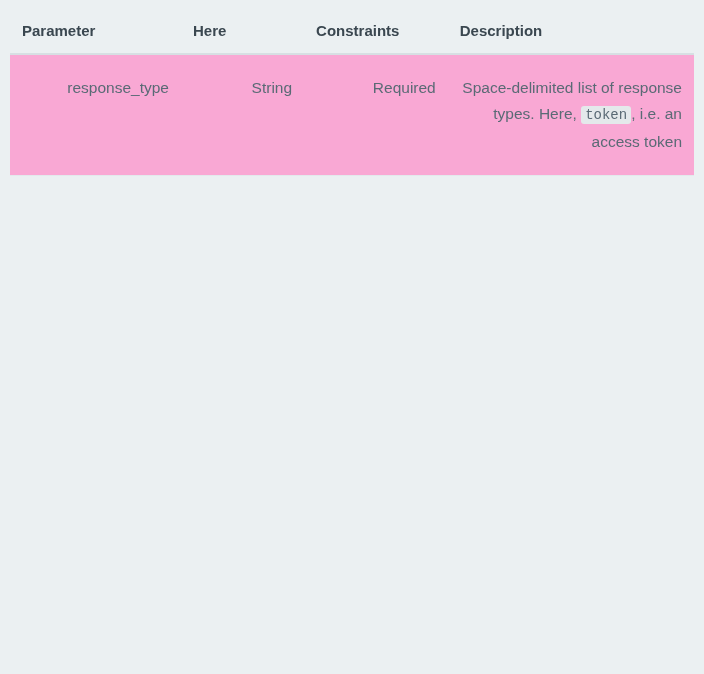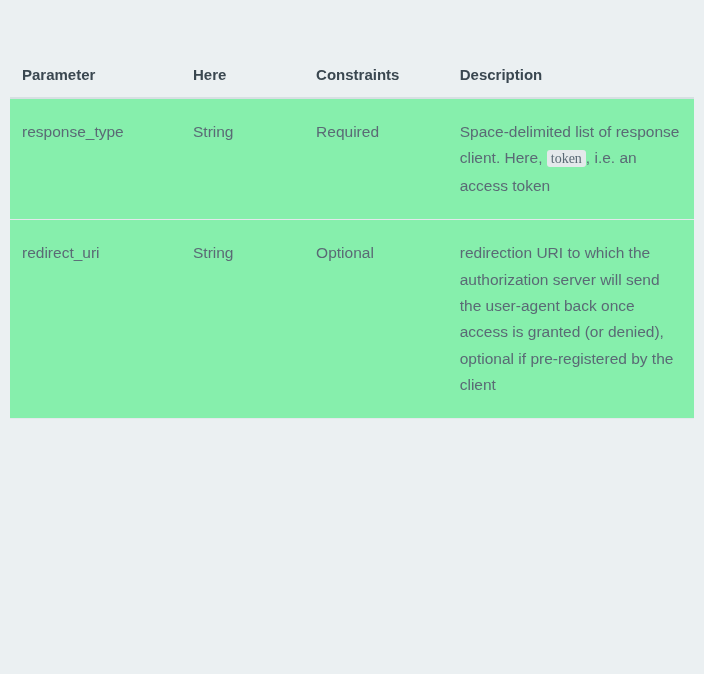--- a/index.html
+++ b/index.html
@@ -6,53 +6,53 @@
     margin: 0;
     padding: 0;
     background: #ebf0f2;
     font-family: -apple-system, BlinkMacSystemFont, "Segoe UI", Helvetica, Arial, sans-serif;
     color: #4a5a66;
     font-size: 16px;
     width: 704px;
   }
   .wrap {
     padding: 12px 10px;
-    margin-top: 44px;
   }
   table {
     border-collapse: collapse;
     width: 100%;
     table-layout: fixed;
   }
   thead th {
     text-align: left;
     font-weight: 700;
     color: #3a4750;
     padding: 10px 12px 14px 12px;
     border-bottom: 2px solid #d7dfe3;
     background: #ebf0f2;
     font-size: 15px;
   }
   tbody td {
     padding: 20px 12px;
     vertical-align: top;
     border-bottom: 1px solid #e3e9ec;
-    background: #86efac;
+    background: #f9a8d4;
     color: #5a6a75;
     font-size: 15.5px;
     line-height: 1.7;
+    text-align: right;
   }
   col.c1 { width: 25%; }
   col.c2 { width: 18%; }
   col.c3 { width: 21%; }
   col.c4 { width: 36%; }
   code.inline {
     background: #e4e9eb;
     color: #5a6a75;
-    font-family: Liberation Serif, serif;
+    font-family: Liberation Mono, monospace;
     font-size: 14px;
     padding: 1px 4px;
     border-radius: 3px;
     line-height: 1.9;
     word-break: break-all;
   }
 </style>
 </head>
 <body>
 
@@ -70,23 +70,17 @@
       <th>Here</th>
       <th>Constraints</th>
       <th>Description</th>
     </tr>
   </thead>
   <tbody>
     <tr>
       <td>response_type</td>
       <td>String</td>
       <td>Required</td>
-      <td><span>Space-delimited list of response client. Here, </span><code class="inline">token</code><span>, i.e. an access token</span></td>
-    </tr>
-    <tr>
-      <td>redirect_uri</td>
-      <td>String</td>
-      <td>Optional</td>
-      <td><span>redirection URI to which the authorization server will send the user-agent back once access is granted (or denied), optional if pre-registered by the client</span></td>
+      <td><span>Space-delimited list of response types. Here, </span><code class="inline">token</code><span>, i.e. an access token</span></td>
     </tr>
   </tbody>
 </table>
 </div>
 
 </body></html>

